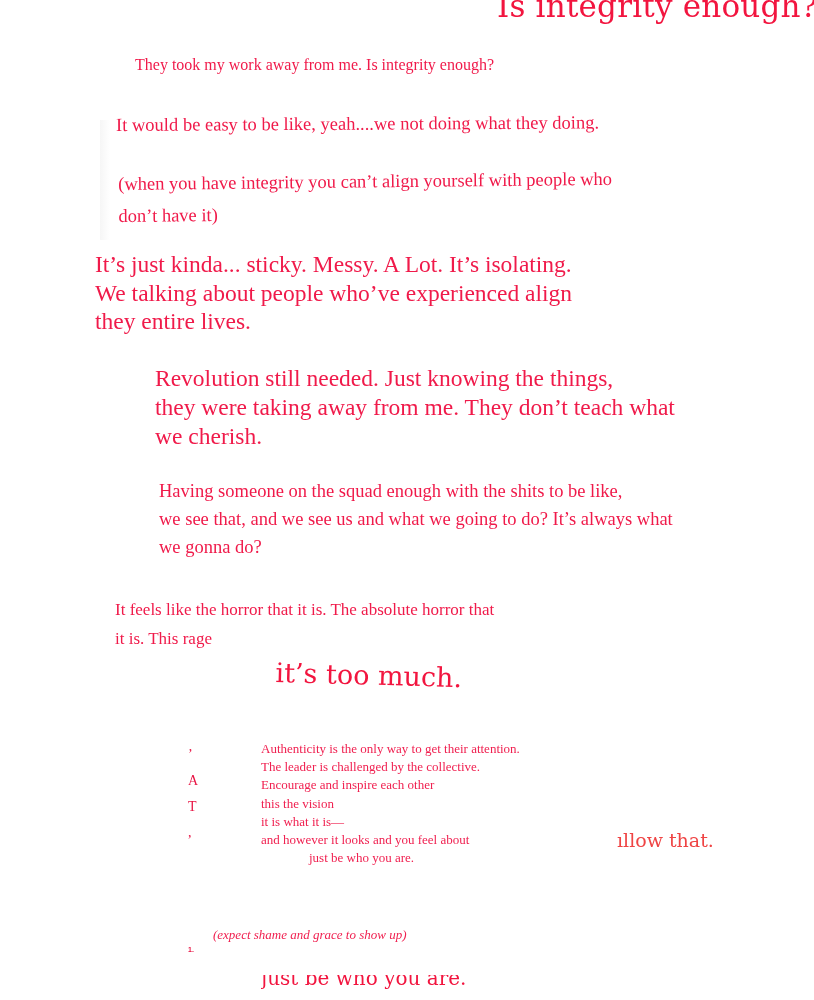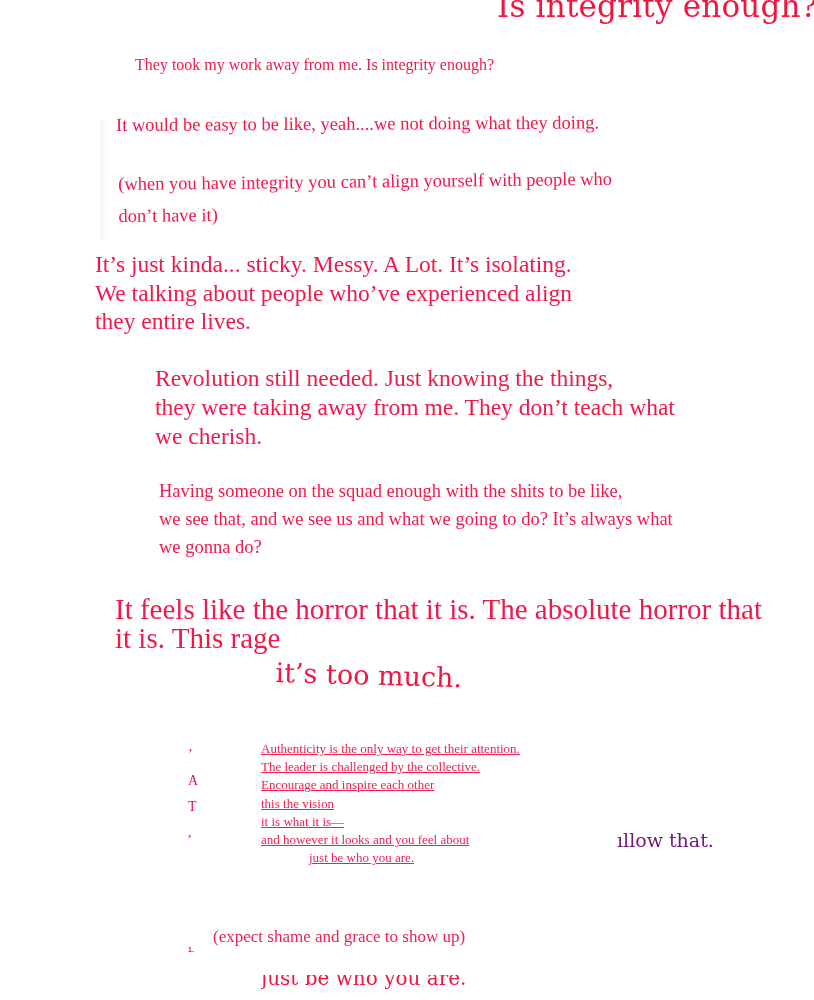--- a/index.html
+++ b/index.html
@@ -24,43 +24,43 @@
       letter-spacing: 0.2px;
       font-family: "DejaVu Serif", "Liberation Serif", serif;
       color: #f2153f;
     }
     .p1 { left: 115px; top: 56px; font-size: 16px; margin-left: 20px; }
     .p2 { left: 116px; top: 115px; font-size: 18.5px; transform: rotate(-0.3deg); transform-origin: left top; }
     .p3 { left: 118px; top: 168px; font-size: 18.5px; line-height: 32px; transform: rotate(-0.6deg); transform-origin: left top; }
     .p4 { left: 95px; top: 250px; font-size: 23.5px; line-height: 28.5px; }
     .p5 { left: 113px; top: 364px; font-size: 23.5px; line-height: 29px; margin-left: 42px; }
     .p6 { left: 130px; top: 477px; font-size: 18.5px; line-height: 28px; margin-left: 29px; }
-    .p7 { left: 115px; top: 595px; font-size: 29px; line-height: 29px; }
+    .p7 { left: 115px; top: 595px; font-size: 17px; line-height: 29px; }
     .p8 {
       left: 276px; top: 657px; font-size: 27px;
       font-family: "DejaVu Serif", "Liberation Serif", serif;
       color: #f2153f;
       transform: rotate(1.6deg); transform-origin: left top;
     }
 
     
     .ghost-glyphs { left: 188px; top: 742px; font-size: 14px; line-height: 26px; color: #e81444; }
     .ghost-glyphs span { display: block; }
-    .collage-main { left: 261px; top: 740px; font-size: 13px; line-height: 18.2px; color: #f02050; text-decoration: underline; }
+    .collage-main { left: 261px; top: 740px; font-size: 13px; line-height: 18.2px; color: #f02050; }
     .collage-main .indent { padding-left: 48px; }
-    .collage-paren { left: 213px; top: 927px; font-size: 17px; color: #f02050; }
+    .collage-paren { left: 213px; top: 927px; font-size: 13px; color: #f02050; font-style: italic; }
     .footnote-num {
       left: 188px; top: 946px; font-size: 7px; font-weight: bold;
       font-family: "Liberation Sans", "DejaVu Sans", sans-serif;
       color: #e81444;
     }
     .follow-fragment {
       left: 617px; top: 829px; font-size: 19px;
       font-family: "DejaVu Serif", "Liberation Serif", serif;
-      color: #701a75;
+      color: #ef4444;
     }
     .bottom-cut {
       left: 261px; top: 975px; font-size: 20px;
       font-family: "DejaVu Serif", "Liberation Serif", serif;
       color: #f2153f;
       height: 14px; overflow: hidden;
     }
     .bottom-cut span { display: block; margin-top: -9px; }
 
     .paper-shadow {

